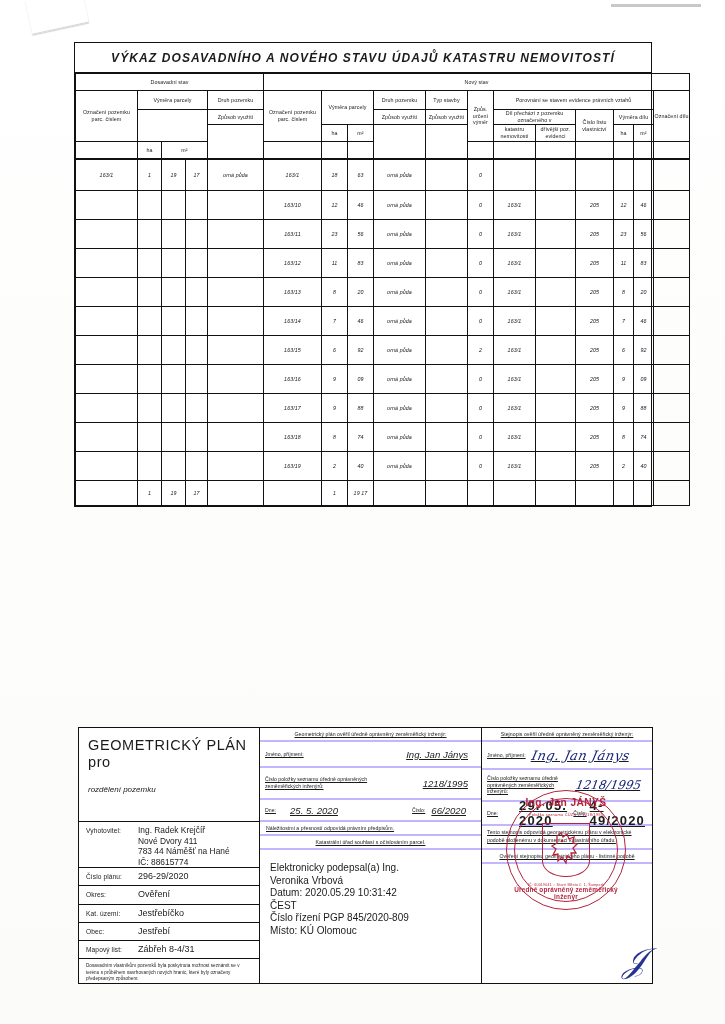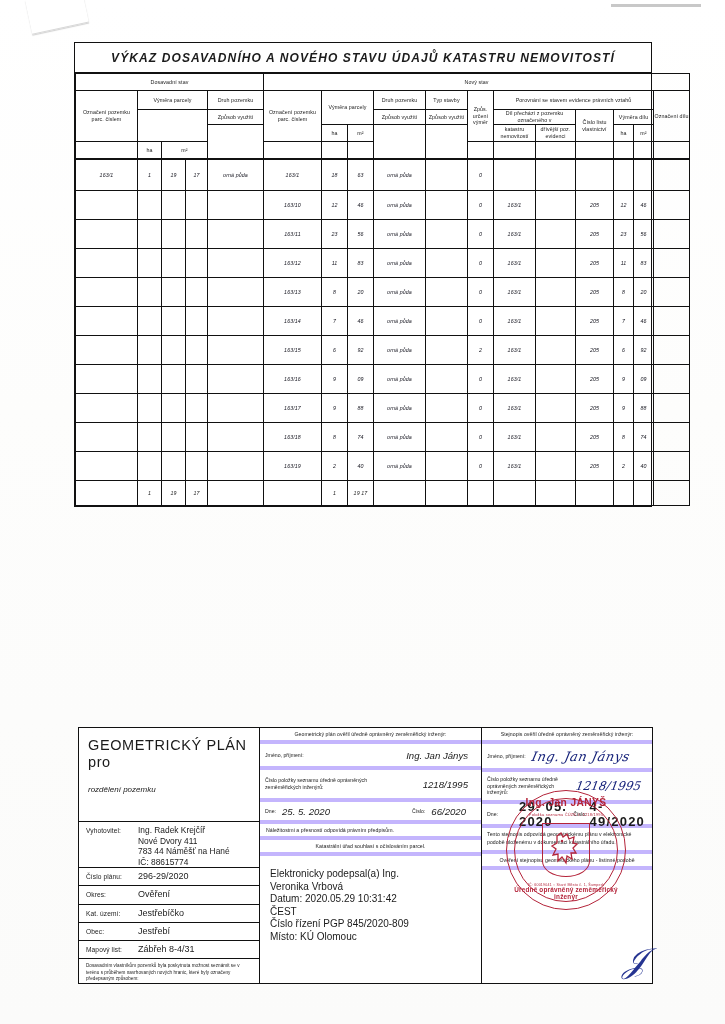--- a/index.html
+++ b/index.html
@@ -95,21 +95,21 @@
   .gp-title{font-size:14.5px;letter-spacing:.6px;padding:9px 0 0 9px;line-height:1.18;}
   .gp-sub{font-size:8px;font-style:italic;padding:14px 0 0 9px;}
   .a-top{height:94px;border-bottom:1.2px solid #111;box-sizing:border-box;}
   .frow{border-bottom:1px solid #111;box-sizing:border-box;display:flex;align-items:flex-start;padding:3px 4px 3px 7px;}
   .flabel{font-size:6.6px;width:52px;flex:none;padding-top:2px;letter-spacing:.1px;}
   .fval{font-size:8.4px;line-height:1.25;}
   .fval.big{font-size:9px;}
   .vyh{height:46px;}
   .note{font-size:4.6px;line-height:1.42;padding:4px 6px 0 7px;letter-spacing:.05px;}
 
-  .bline{border-bottom:4px solid #c4b5fd;box-sizing:border-box;}
+  .bline{border-bottom:2px solid #c4b5fd;box-sizing:border-box;text-decoration:underline;}
   .cap{font-size:5.2px;text-align:center;padding:3px 2px;letter-spacing:.05px;}
   .brow2{display:flex;align-items:center;padding:2px 5px;box-sizing:border-box;}
   .b-lab{font-size:5.2px;line-height:1.3;}
   .b-val{font-size:9.6px;font-style:italic;margin-left:auto;padding-right:8px;}
   .b-val2{font-size:9.6px;font-style:italic;}
   .esig{font-size:10px;line-height:1.26;padding:12px 0 0 10px;}
 
   
   .hand{font-family:"DejaVu Serif",serif;font-style:italic;color:#16227a;
     font-size:13px;transform:skewX(-12deg);letter-spacing:.5px;}
@@ -545,21 +545,21 @@
     <div class="brow2 bline" style="height:26px">
       <div class="b-lab">Jméno, příjmení:</div>
       <div class="b-val">Ing. Jan Jánys</div>
     </div>
     <div class="brow2 bline" style="height:32px">
       <div class="b-lab" style="width:120px">Číslo položky seznamu úředně oprávněných zeměměřických inženýrů:</div>
       <div class="b-val">1218/1995</div>
     </div>
     <div class="brow2 bline" style="height:22px">
       <div class="b-lab">Dne:</div>
-      <div class="b-val2" style="margin-left:6px">25. 5. 2020</div>
+      <div class="b-val2" style="margin-left:14px">25. 5. 2020</div>
       <div class="b-lab" style="margin-left:auto">Číslo:</div>
       <div class="b-val2" style="margin-left:6px;padding-right:10px">66/2020</div>
     </div>
     <div class="cap bline" style="text-align:left;padding-left:6px">Náležitostmi a přesností odpovídá právním předpisům.</div>
     <div class="cap bline">Katastrální úřad souhlasí s očíslováním parcel.</div>
     <div class="esig" style="white-space:pre-line">Elektronicky podepsal(a) Ing.
 Veronika Vrbová
 Datum: 2020.05.29 10:31:42
 ČEST
 Číslo řízení PGP 845/2020-809

